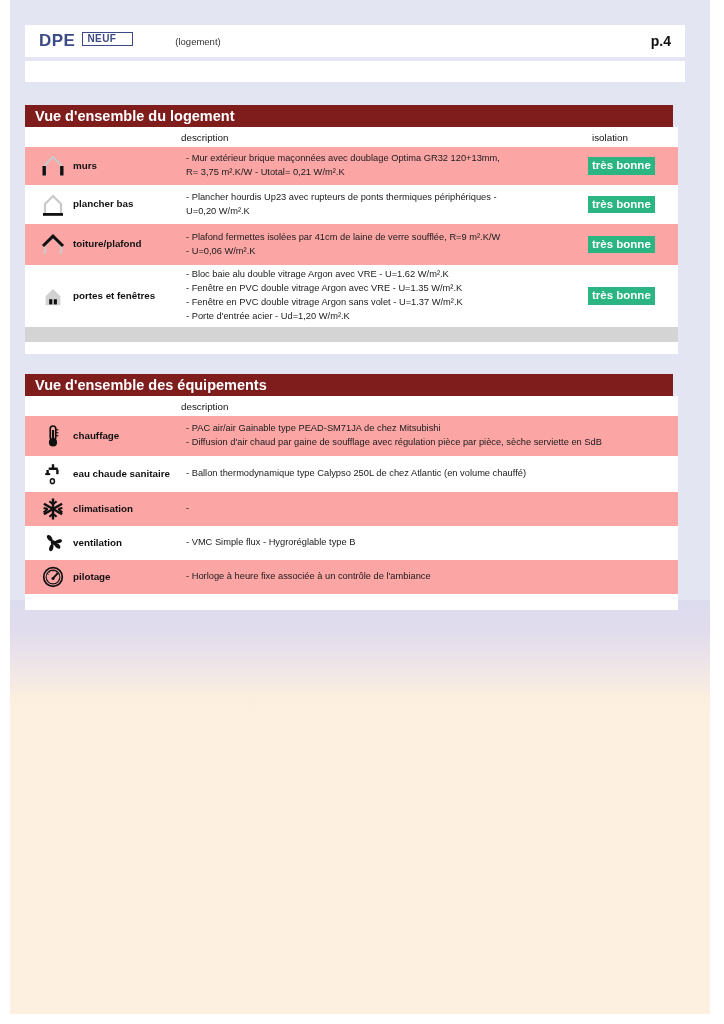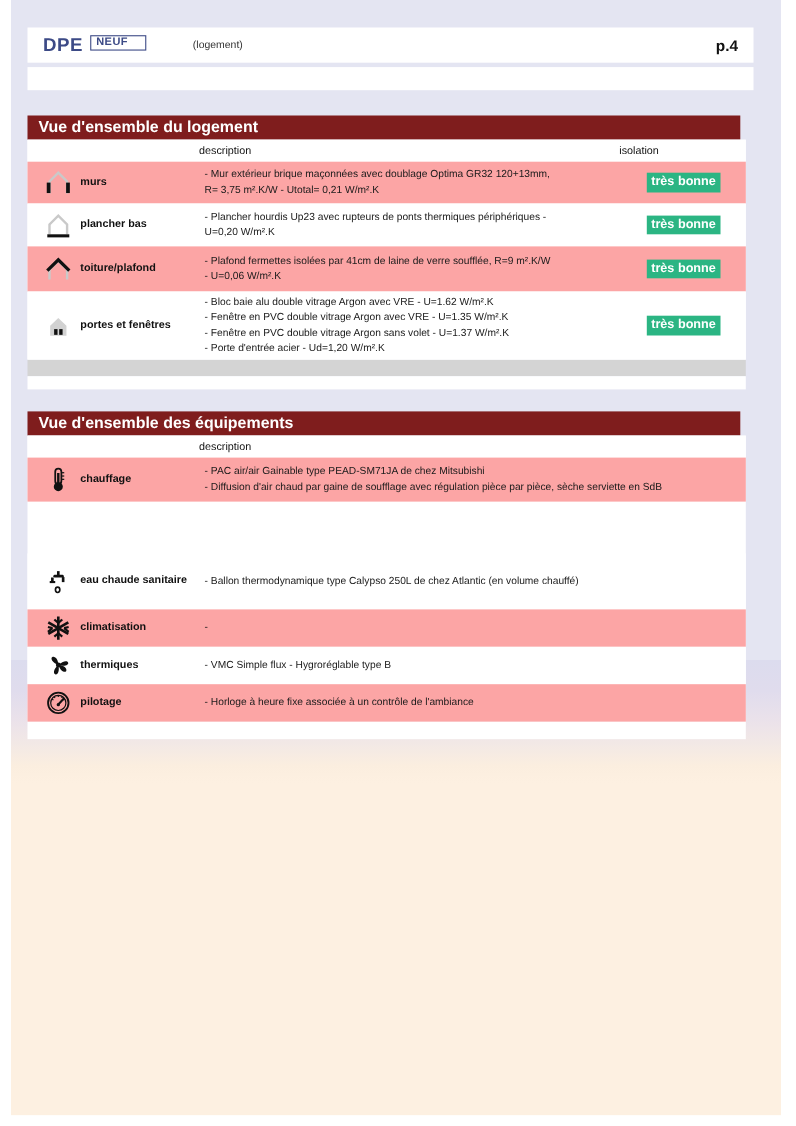--- a/index.html
+++ b/index.html
@@ -141,21 +141,21 @@
     display: flex;
     height: 20px;
     align-items: center;
     background: #ffffff;
     font-size: 9.8px;
     font-weight: normal;
     color: #111111;
     padding-top: 0;
   }
   .th-desc { margin-left: 156px; }
-  .th-iso  { position: absolute; left: 538px; }
+  .th-iso  { position: absolute; left: 567px; }
 
   .row {
     display: flex;
     align-items: center;
     box-sizing: border-box;
     position: relative;
     background: #ffffff;
   }
   .row.alt { background: #fca5a5; }
 
@@ -336,21 +336,21 @@
             <rect x="15.8" y="6.2" width="2.6" height="1.1" fill="#111111"></rect>
             <rect x="15.8" y="9.2" width="2.6" height="1.1" fill="#111111"></rect>
             <rect x="15.8" y="12.2" width="2.6" height="1.1" fill="#111111"></rect>
           </svg>
         </div>
         <div class="cell-label">chauffage</div>
         <div class="cell-desc overflow-desc">- PAC air/air Gainable type PEAD-SM71JA de chez Mitsubishi
 - Diffusion d'air chaud par gaine de soufflage avec régulation pièce par pièce, sèche serviette en SdB</div>
       </div>
 
-      <div class="row" style="height:51px;margin-top:47px;">
+      <div class="row" style="height:36px;">
         <div class="cell-icon">
           <svg width="26" height="26" viewBox="0 0 26 26">
             <rect x="8.5" y="6.5" width="9.5" height="2.6" rx="1.3" fill="#111111"></rect>
             <rect x="11.8" y="3.2" width="2.4" height="3.8" fill="#111111"></rect>
             <rect x="16.2" y="8.6" width="2.4" height="4.6" fill="#111111"></rect>
             <rect x="6.4" y="9.0" width="2.4" height="4.0" fill="#111111"></rect>
             <rect x="5.2" y="12.2" width="5.0" height="1.9" fill="#111111"></rect>
             <ellipse cx="12.4" cy="20.2" rx="2.0" ry="2.4" fill="none" stroke="#111111" stroke-width="1.5"></ellipse>
           </svg>
         </div>
@@ -386,21 +386,21 @@
       <div class="row" style="height:34px;">
         <div class="cell-icon">
           <svg width="26" height="26" viewBox="0 0 26 26">
             <path d="M13 12.5 C13 7.5 10 4 7.6 5.2 C5.6 6.3 7.5 10.5 13 12.5 Z" fill="#111111"></path>
             <path d="M13 12.5 C18 12.5 21.2 15.5 20.2 17.9 C19.2 20.0 15.0 18.2 13 12.5 Z" fill="#111111"></path>
             <path d="M13 12.5 C9.2 15.6 7.9 19.8 10.2 21.0 C12.3 22.1 14.5 18.1 13 12.5 Z" fill="#111111"></path>
             <path d="M13 12.5 C16.7 9.3 20.9 8.0 21.9 10.3 C22.8 12.5 18.6 14.3 13 12.5 Z" fill="#111111"></path>
             <circle cx="13" cy="12.5" r="2.2" fill="#111111"></circle>
           </svg>
         </div>
-        <div class="cell-label">thermiques</div>
+        <div class="cell-label">ventilation</div>
         <div class="cell-desc">- VMC Simple flux - Hygroréglable type B</div>
       </div>
 
       <div class="row alt" style="height:34px;">
         <div class="cell-icon">
           <svg width="26" height="26" viewBox="0 0 26 26">
             <circle cx="13" cy="13" r="9.3" fill="none" stroke="#111111" stroke-width="1.7"></circle>
             <circle cx="13" cy="13" r="6.9" fill="none" stroke="#111111" stroke-width="1.1"></circle>
             <g stroke="#111111" stroke-width="1.1">
               <line x1="7.3" y1="9.6" x2="8.6" y2="10.4"></line>

